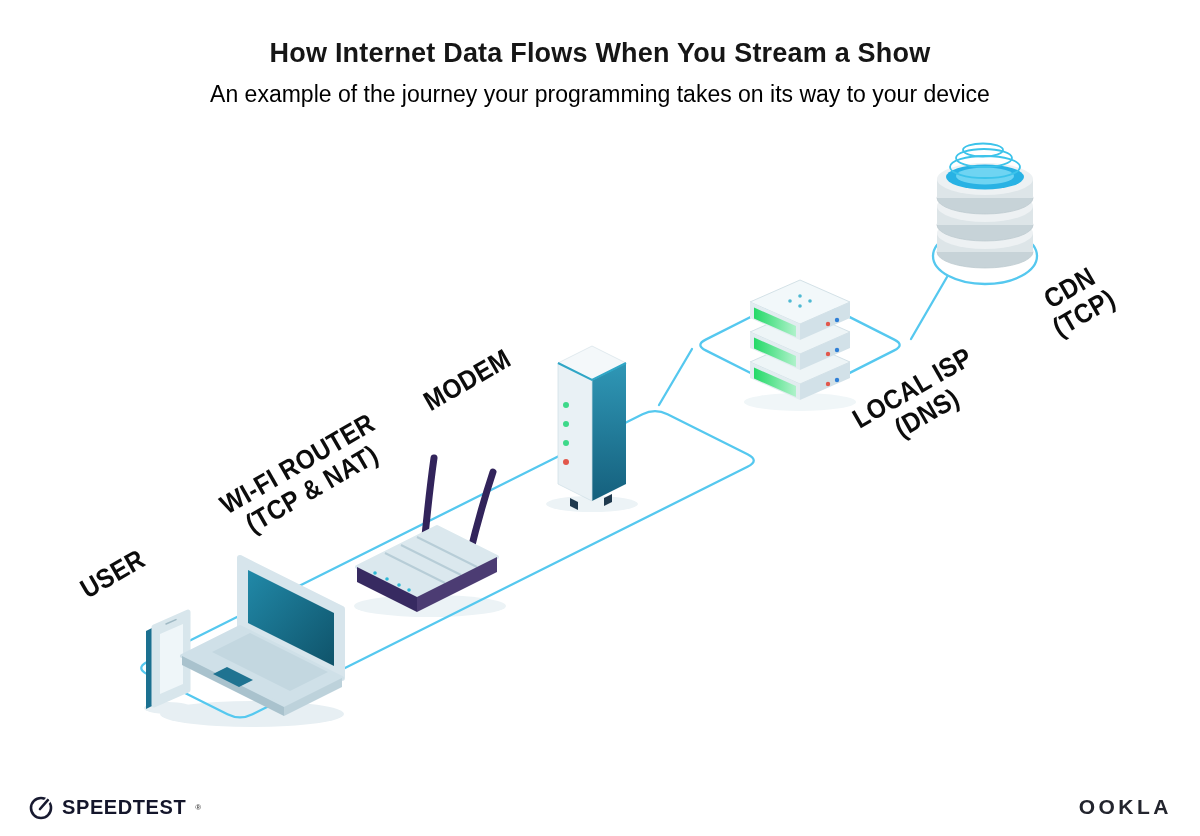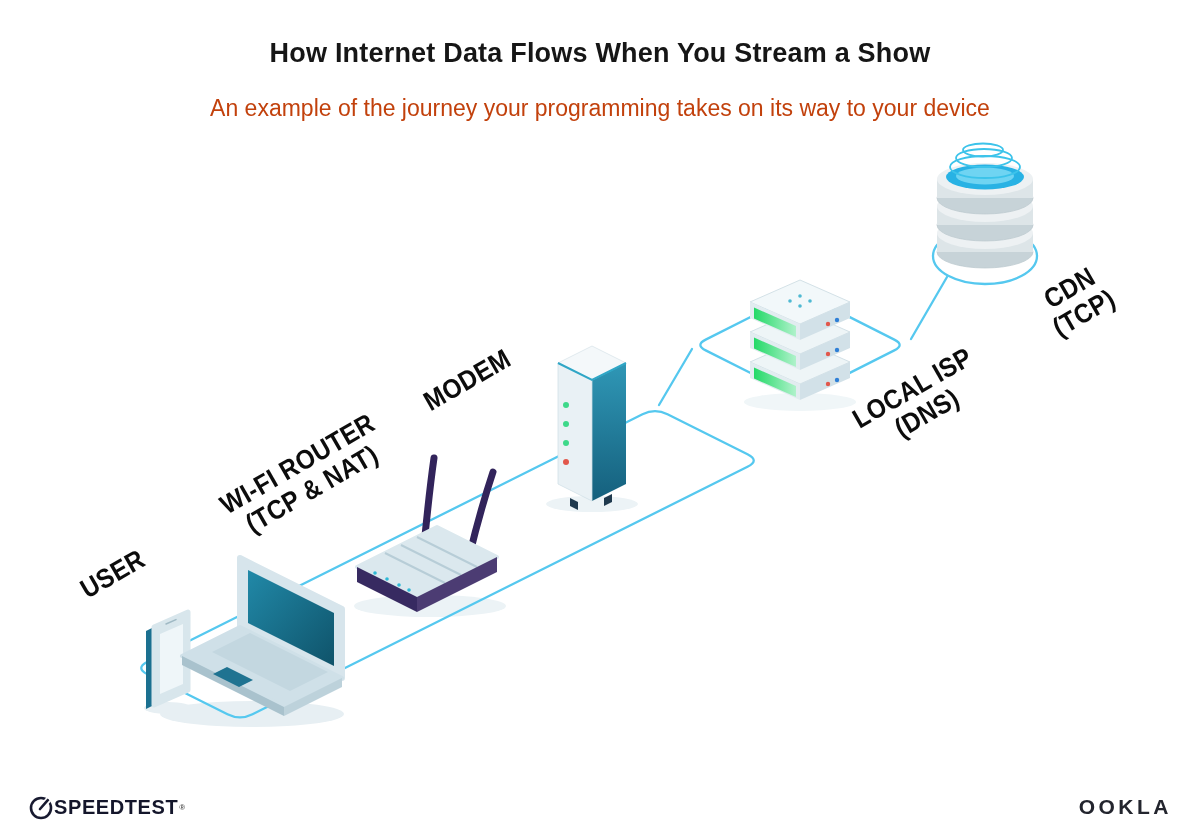--- a/index.html
+++ b/index.html
@@ -1,28 +1,28 @@
 <!DOCTYPE html>
 <html><head>
 <meta charset="utf-8">
 <style>
   html,body{margin:0;padding:0;background:#fff;}
   .page{position:relative;width:1200px;height:836px;background:#ffffff;overflow:hidden;
         font-family:"Liberation Sans", sans-serif;}
   .header{position:absolute;top:38px;left:0;width:100%;text-align:center;}
   .header h1{margin:0;font-size:27px;font-weight:700;color:#161616;letter-spacing:.2px;}
-  .header p{margin:26px 0 0;font-size:23px;font-weight:400;color:#c2410c;}
+  .header p{margin:12px 0 0;font-size:23px;font-weight:400;color:#000000;}
   .diagram{position:absolute;inset:0;}
   .diagram svg{position:absolute;left:0;top:0;}
   .node-label{position:absolute;text-align:center;font-weight:700;color:#0c0c0c;
               font-size:27px;line-height:1.08;letter-spacing:.4px;white-space:nowrap;
               transform:rotate(-30deg) scaleX(.9);}
   .footer{position:absolute;left:0;right:0;bottom:16px;display:flex;align-items:center;
           justify-content:space-between;padding:0 28px;}
-  .speedtest{display:flex;align-items:center;gap:0;font-weight:800;font-size:20px;
+  .speedtest{display:flex;align-items:center;gap:8px;font-weight:800;font-size:20px;
              color:#14162b;letter-spacing:.6px;}
   .speedtest sup{font-size:8px;color:#555;margin-left:1px;}
   .ookla{font-size:21px;font-weight:700;letter-spacing:3.5px;color:#23252e;margin-left:48px;}
 </style>
 </head>
 <body>
 
 <div class="page">
 
   <div class="header">

